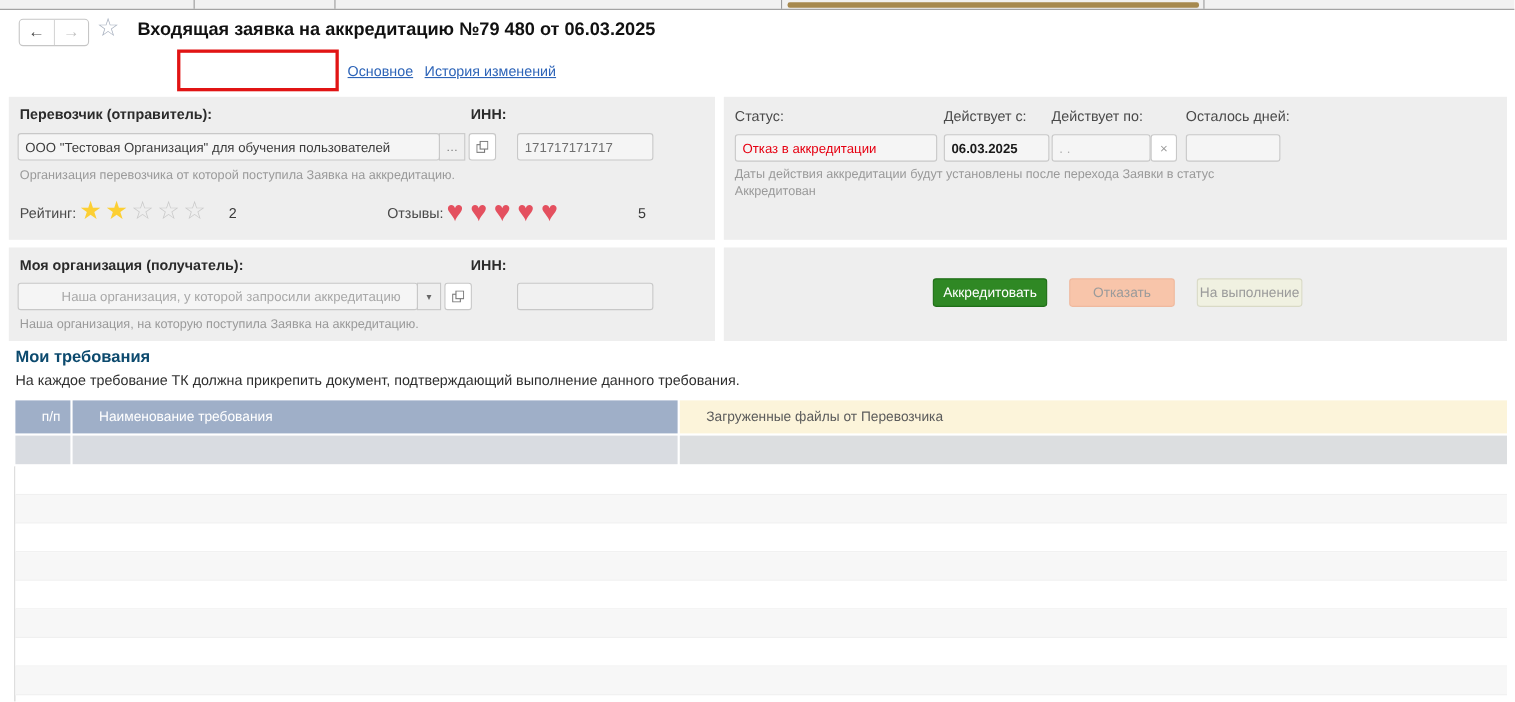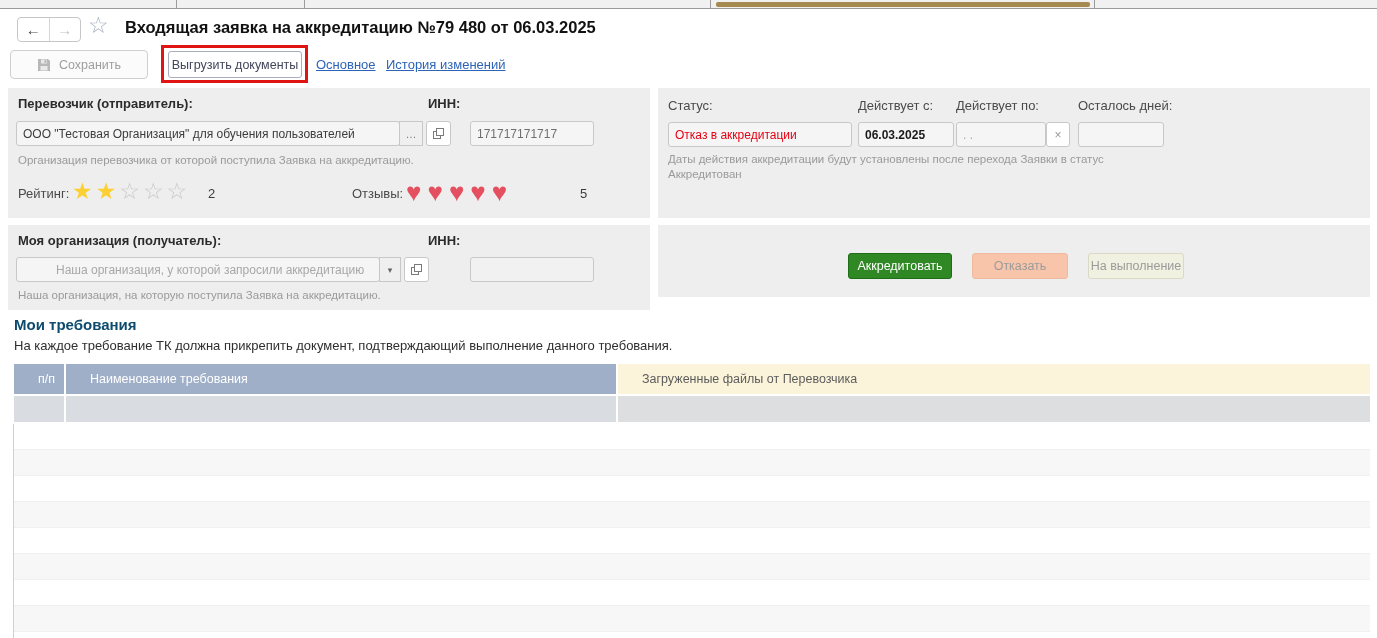--- a/index.html
+++ b/index.html
@@ -28,21 +28,21 @@
 
   
   .annot-box { position:absolute; left:161px; top:45px; width:147px; height:38px; border:3px solid #e11414; pointer-events:none; }
   .annot-arrow { position:absolute; left:0; top:0; width:1377px; height:638px; pointer-events:none; }
 
   
   .panel { position:absolute; background:#eeeeee; }
   .p-carrier { left:8px; top:88px; width:642px; height:130px; }
   .p-status  { left:658px; top:88px; width:712px; height:130px; }
   .p-myorg   { left:8px; top:225px; width:642px; height:85px; }
-  .p-actions { left:658px; top:225px; width:712px; height:72px; }
+  .p-actions { left:658px; top:225px; width:712px; height:85px; }
 
   .lbl { position:absolute; font-size:13px; font-weight:bold; color:#2b2b2b; white-space:nowrap; }
   .lbl-n { position:absolute; font-size:13px; color:#4a4a4a; white-space:nowrap; }
   .hint { position:absolute; font-size:11.5px; color:#9a9a9a; white-space:nowrap; }
 
   .field { position:absolute; height:25px; background:#f5f5f5; border:1px solid #c8c8c8; border-radius:3px; font-size:12px; color:#3c3c3c; display:flex; align-items:center; padding:0 6px; white-space:nowrap; overflow:hidden; }
   input.field { display:block; padding:0 6px; line-height:23px; }
   input.field::placeholder { color:#a8a8a8; }
   .field.dim { color:#8a8a8a; }
   .mini-btn { position:absolute; height:25px; border:1px solid #c8c8c8; display:flex; align-items:center; justify-content:center; font-size:11px; color:#7a7a7a; cursor:pointer; }
@@ -94,32 +94,20 @@
     <div class="navbtn back">
         <span>←</span>
       </div>
     <div class="navbtn fwd">
         <span>→</span>
       </div>
   </div>
   <div class="fav-star">☆</div>
   <div class="page-title">Входящая заявка на аккредитацию №79 480 от 06.03.2025</div>
 
-  <div class="btn save-btn">
-    <svg width="14" height="14" viewBox="0 0 14 14">
-      <path d="M1 1 h10 l2 2 v10 h-12 z" fill="#b8b8b8"></path>
-      <rect x="3.5" y="8" width="7" height="4.5" fill="#e9e9e9"></rect>
-      <rect x="4" y="1.5" width="6" height="4" fill="#e9e9e9"></rect>
-      <rect x="7.5" y="2" width="1.8" height="3" fill="#b8b8b8"></rect>
-    </svg>
-    <span>Сохранить</span>
-  </div>
-  <div class="btn upload-btn">
-    <span>Выгрузить документы</span>
-  </div>
   <a class="link" style="left:316px">Основное</a>
   <a class="link" style="left:386px">История изменений</a>
 
   <div class="annot-box"></div>
   <svg class="annot-arrow" viewBox="0 0 1377 638">
     <line x1="385" y1="142" x2="331" y2="99" stroke="#e11414" stroke-width="4"></line>
     <polygon points="320,90 340,96 328,111" fill="#e11414"></polygon>
   </svg>
 
   <div class="panel p-carrier">

